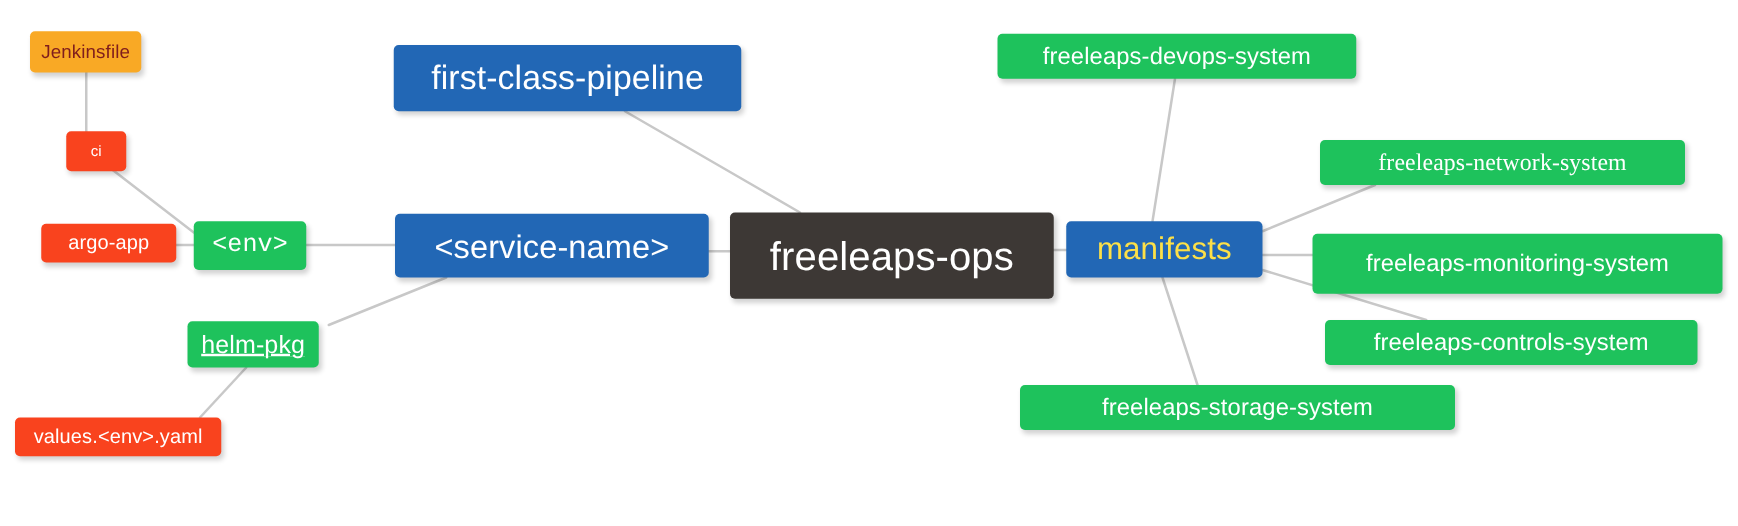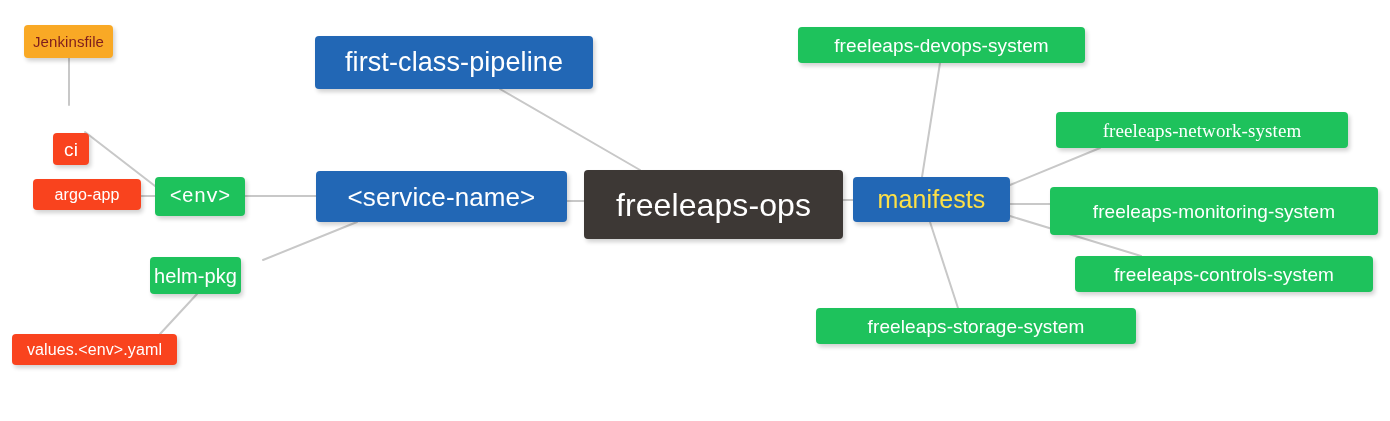--- a/index.html
+++ b/index.html
@@ -76,39 +76,39 @@
       </div>
       <div class="node" style="left: 315px; top: 36px; width: 278px; height: 53px; background: rgb(34, 103, 181); font-size: 27px; color: rgb(255, 255, 255);">
         <span class="node-label">first-class-pipeline</span>
       </div>
       <div class="node" style="left: 853px; top: 177px; width: 157px; height: 45px; background: rgb(34, 103, 181); font-size: 25px; color: #fde047;">
         <span class="node-label">manifests</span>
       </div>
       <div class="node" style="left: 155px; top: 177px; width: 90px; height: 39px; background: rgb(30, 194, 92); font-size: 20px; color: rgb(255, 255, 255); font-family: Liberation Mono, monospace;">
         <span class="node-label">&lt;env&gt;</span>
       </div>
-      <div class="node" style="left: 150px; top: 257px; width: 91px; height: 37px; background: rgb(30, 194, 92); font-size: 20px; color: rgb(255, 255, 255);">
+      <div class="node" style="left: 150px; top: 257px; width: 105px; height: 37px; background: rgb(30, 194, 92); font-size: 20px; color: rgb(255, 255, 255); text-decoration: underline;">
         <span class="node-label">helm-pkg</span>
       </div>
       <div class="node" style="left: 798px; top: 27px; width: 287px; height: 36px; background: rgb(30, 194, 92); font-size: 19px; color: rgb(255, 255, 255);">
         <span class="node-label">freeleaps-devops-system</span>
       </div>
       <div class="node" style="left: 1056px; top: 112px; width: 292px; height: 36px; background: rgb(30, 194, 92); font-size: 19px; color: rgb(255, 255, 255); font-family: Liberation Serif, serif;">
         <span class="node-label">freeleaps-network-system</span>
       </div>
       <div class="node" style="left: 1050px; top: 187px; width: 328px; height: 48px; background: rgb(30, 194, 92); font-size: 19px; color: rgb(255, 255, 255);">
         <span class="node-label">freeleaps-monitoring-system</span>
       </div>
-      <div class="node" style="left: 1060px; top: 256px; width: 298px; height: 36px; background: rgb(30, 194, 92); font-size: 19px; color: rgb(255, 255, 255); margin-left: 15px;">
+      <div class="node" style="left: 1060px; top: 256px; width: 298px; height: 36px; background: rgb(30, 194, 92); font-size: 19px; color: rgb(255, 255, 255);">
         <span class="node-label">freeleaps-controls-system</span>
       </div>
-      <div class="node" style="left: 816px; top: 308px; width: 320px; height: 36px; background: rgb(30, 194, 92); font-size: 19px; color: rgb(255, 255, 255);">
+      <div class="node" style="left: 816px; top: 308px; width: 348px; height: 36px; background: rgb(30, 194, 92); font-size: 19px; color: rgb(255, 255, 255);">
         <span class="node-label">freeleaps-storage-system</span>
       </div>
-      <div class="node" style="left: 53px; top: 105px; width: 36px; height: 32px; background: rgb(249, 67, 30); font-size: 19px; color: rgb(255, 255, 255); margin-top: 28px;">
+      <div class="node" style="left: 53px; top: 105px; width: 48px; height: 32px; background: rgb(249, 67, 30); font-size: 12px; color: rgb(255, 255, 255);">
         <span class="node-label">ci</span>
       </div>
       <div class="node" style="left: 33px; top: 179px; width: 108px; height: 31px; background: rgb(249, 67, 30); font-size: 16px; color: rgb(255, 255, 255);">
         <span class="node-label">argo-app</span>
       </div>
       <div class="node" style="left: 12px; top: 334px; width: 165px; height: 31px; background: rgb(249, 67, 30); font-size: 16px; color: rgb(255, 255, 255);">
         <span class="node-label">values.&lt;env&gt;.yaml</span>
       </div>
       <div class="node" style="left: 24px; top: 25px; width: 89px; height: 33px; background: rgb(249, 169, 37); font-size: 15px; color: #7f1d1d;">
         <span class="node-label">Jenkinsfile</span>

